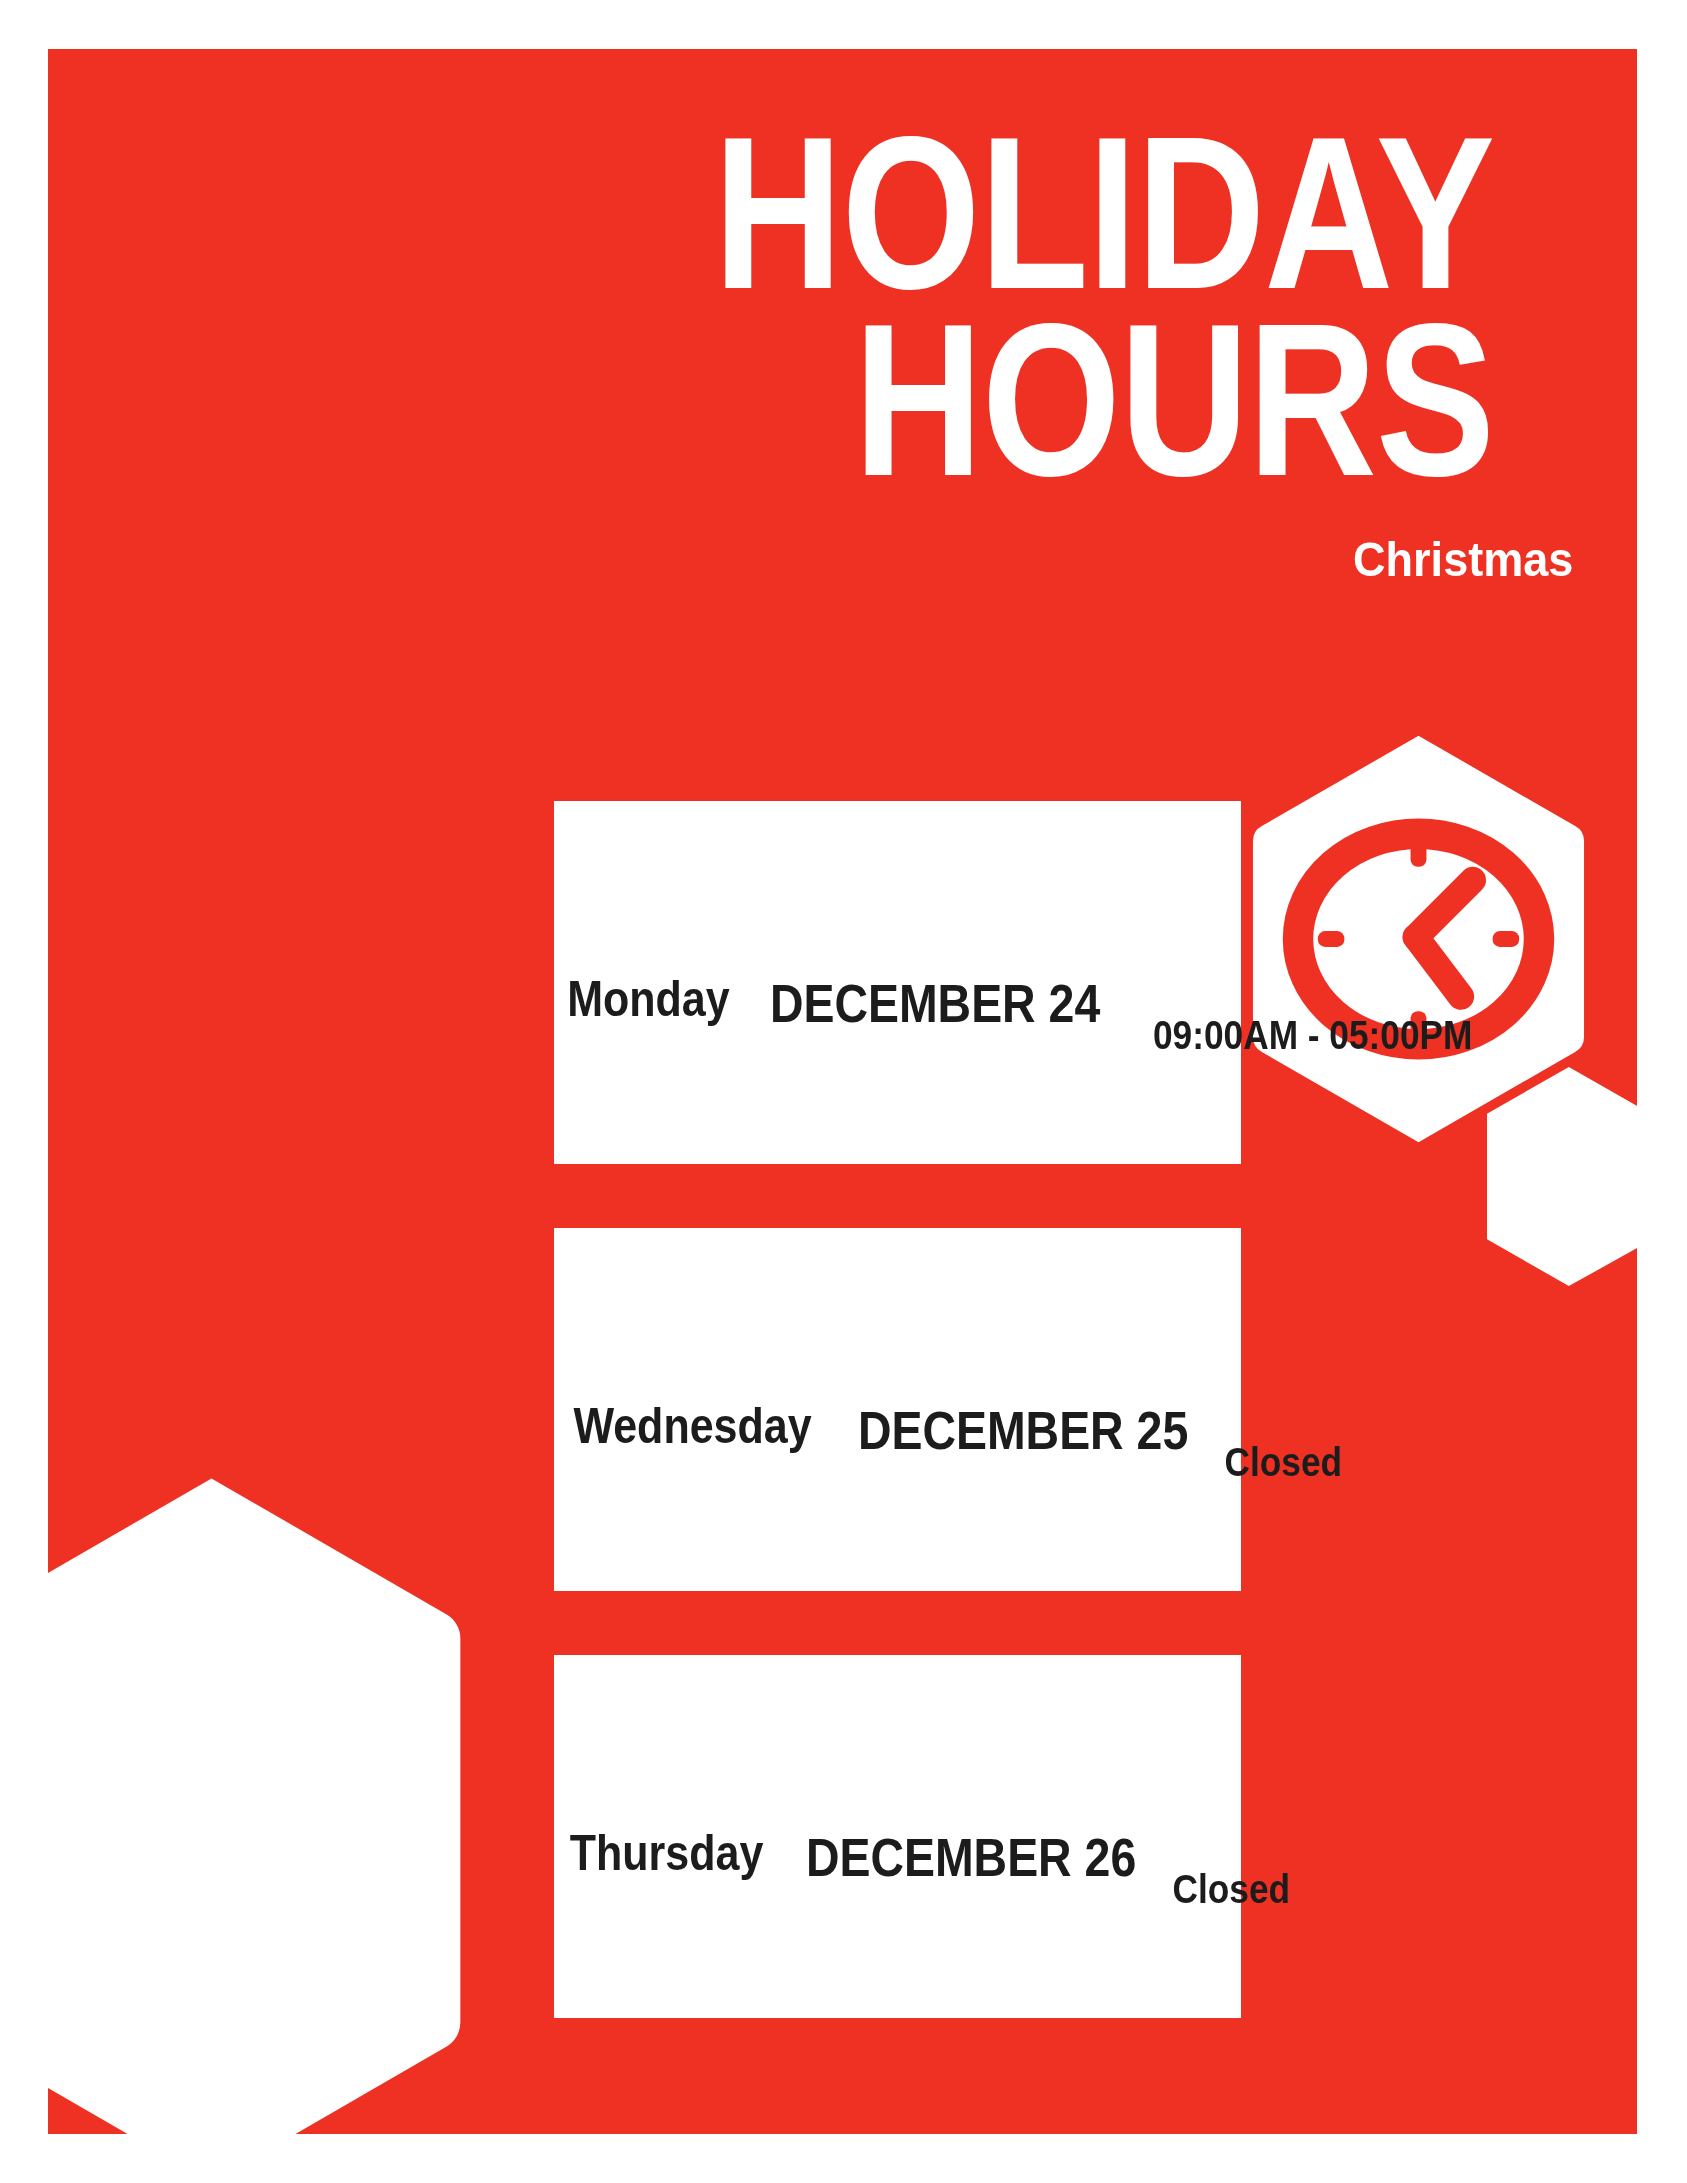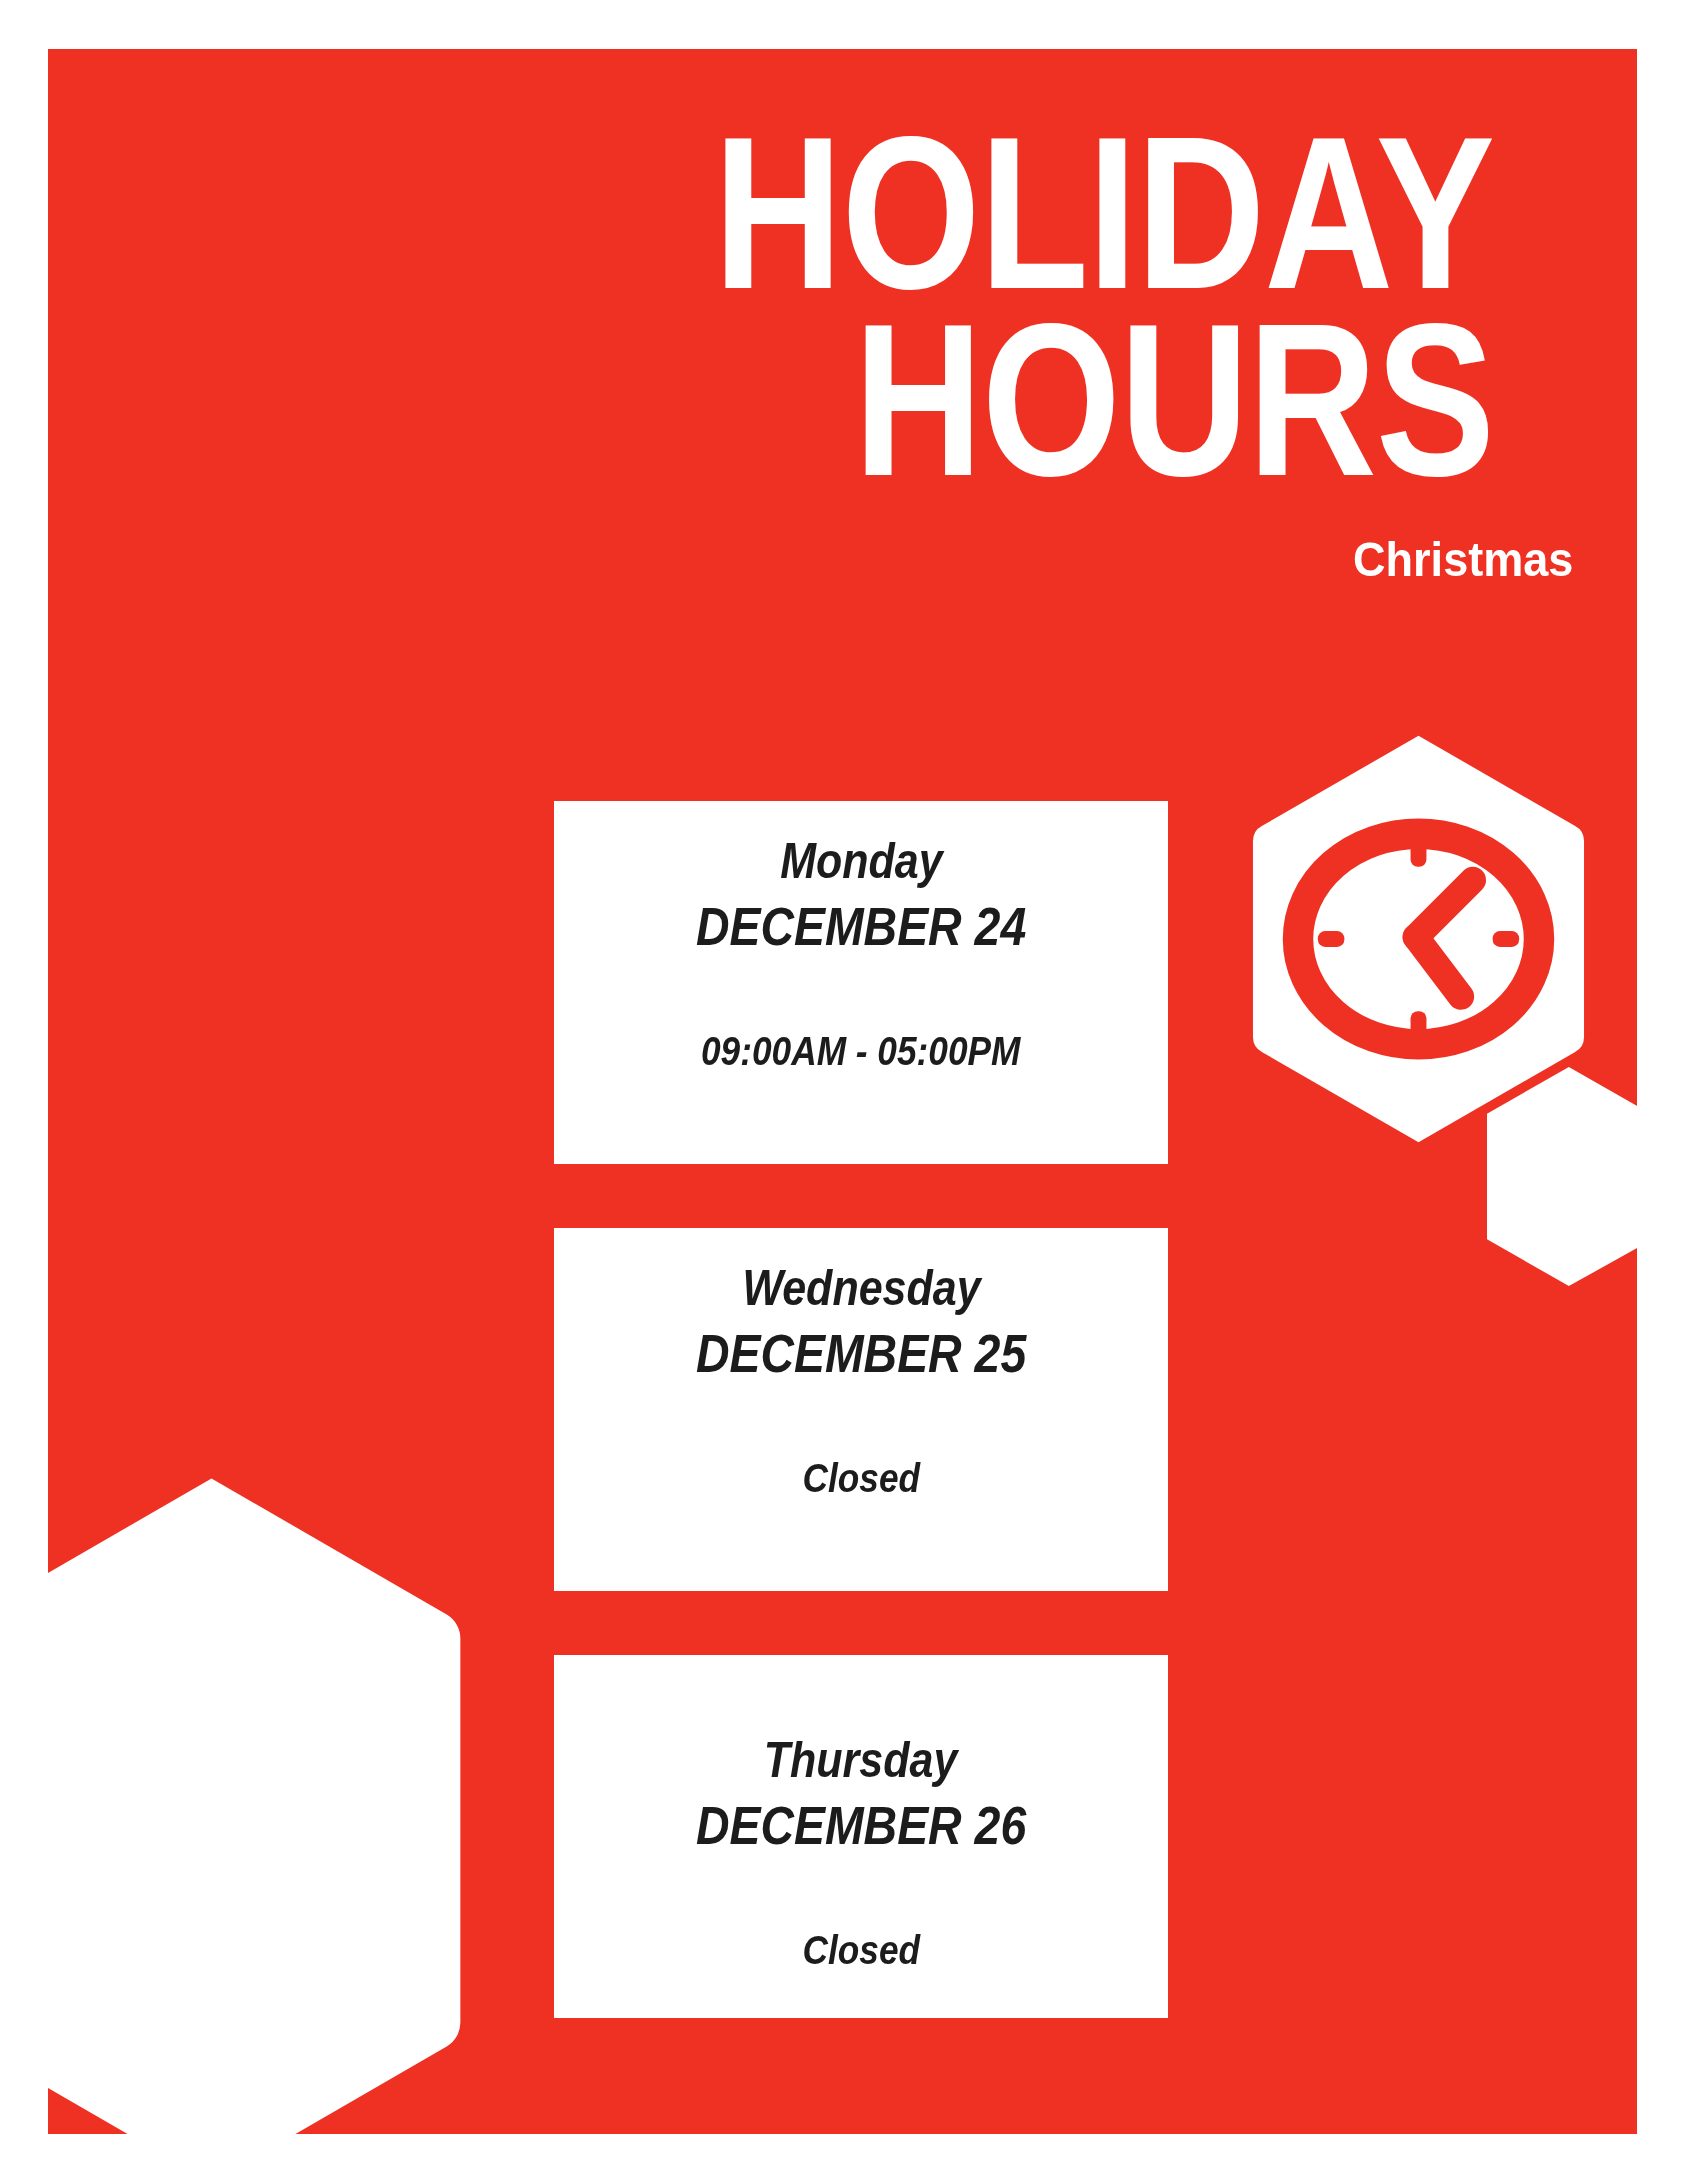--- a/index.html
+++ b/index.html
@@ -29,28 +29,27 @@
     line-height:1;
     margin-top:41px;
     letter-spacing:0px;
     transform:scaleX(0.92);
     transform-origin:center center;
   }
 
   
   .cards{position:absolute;left:554px;top:801px;width:581px;}
   .card{
-    width:614px;height:363px;background:#ffffff;
+    width:687px;height:363px;background:#ffffff;
     box-sizing:border-box;
-    display:flex;flex-direction:column;align-items:center;
+    display:flex;align-items:center;
     padding-top:33px;
     margin-bottom:64px;
-    font-style:italic;
   }
-  .card:last-child{margin-bottom:12px;justify-content:center;}
+  .card:last-child{margin-bottom:12px;}
   .card-day{
     color:#1c1c1c;font-weight:700;font-size:50px;line-height:1.08;
     transform:scaleX(0.86);transform-origin:center center;white-space:nowrap;
   }
   .card-date{
     color:#1c1c1c;font-weight:700;font-size:54px;line-height:1.08;
     margin-top:9.3px;letter-spacing:0px;
     transform:scaleX(0.86);transform-origin:center center;white-space:nowrap;
   }
   .card-hours{

